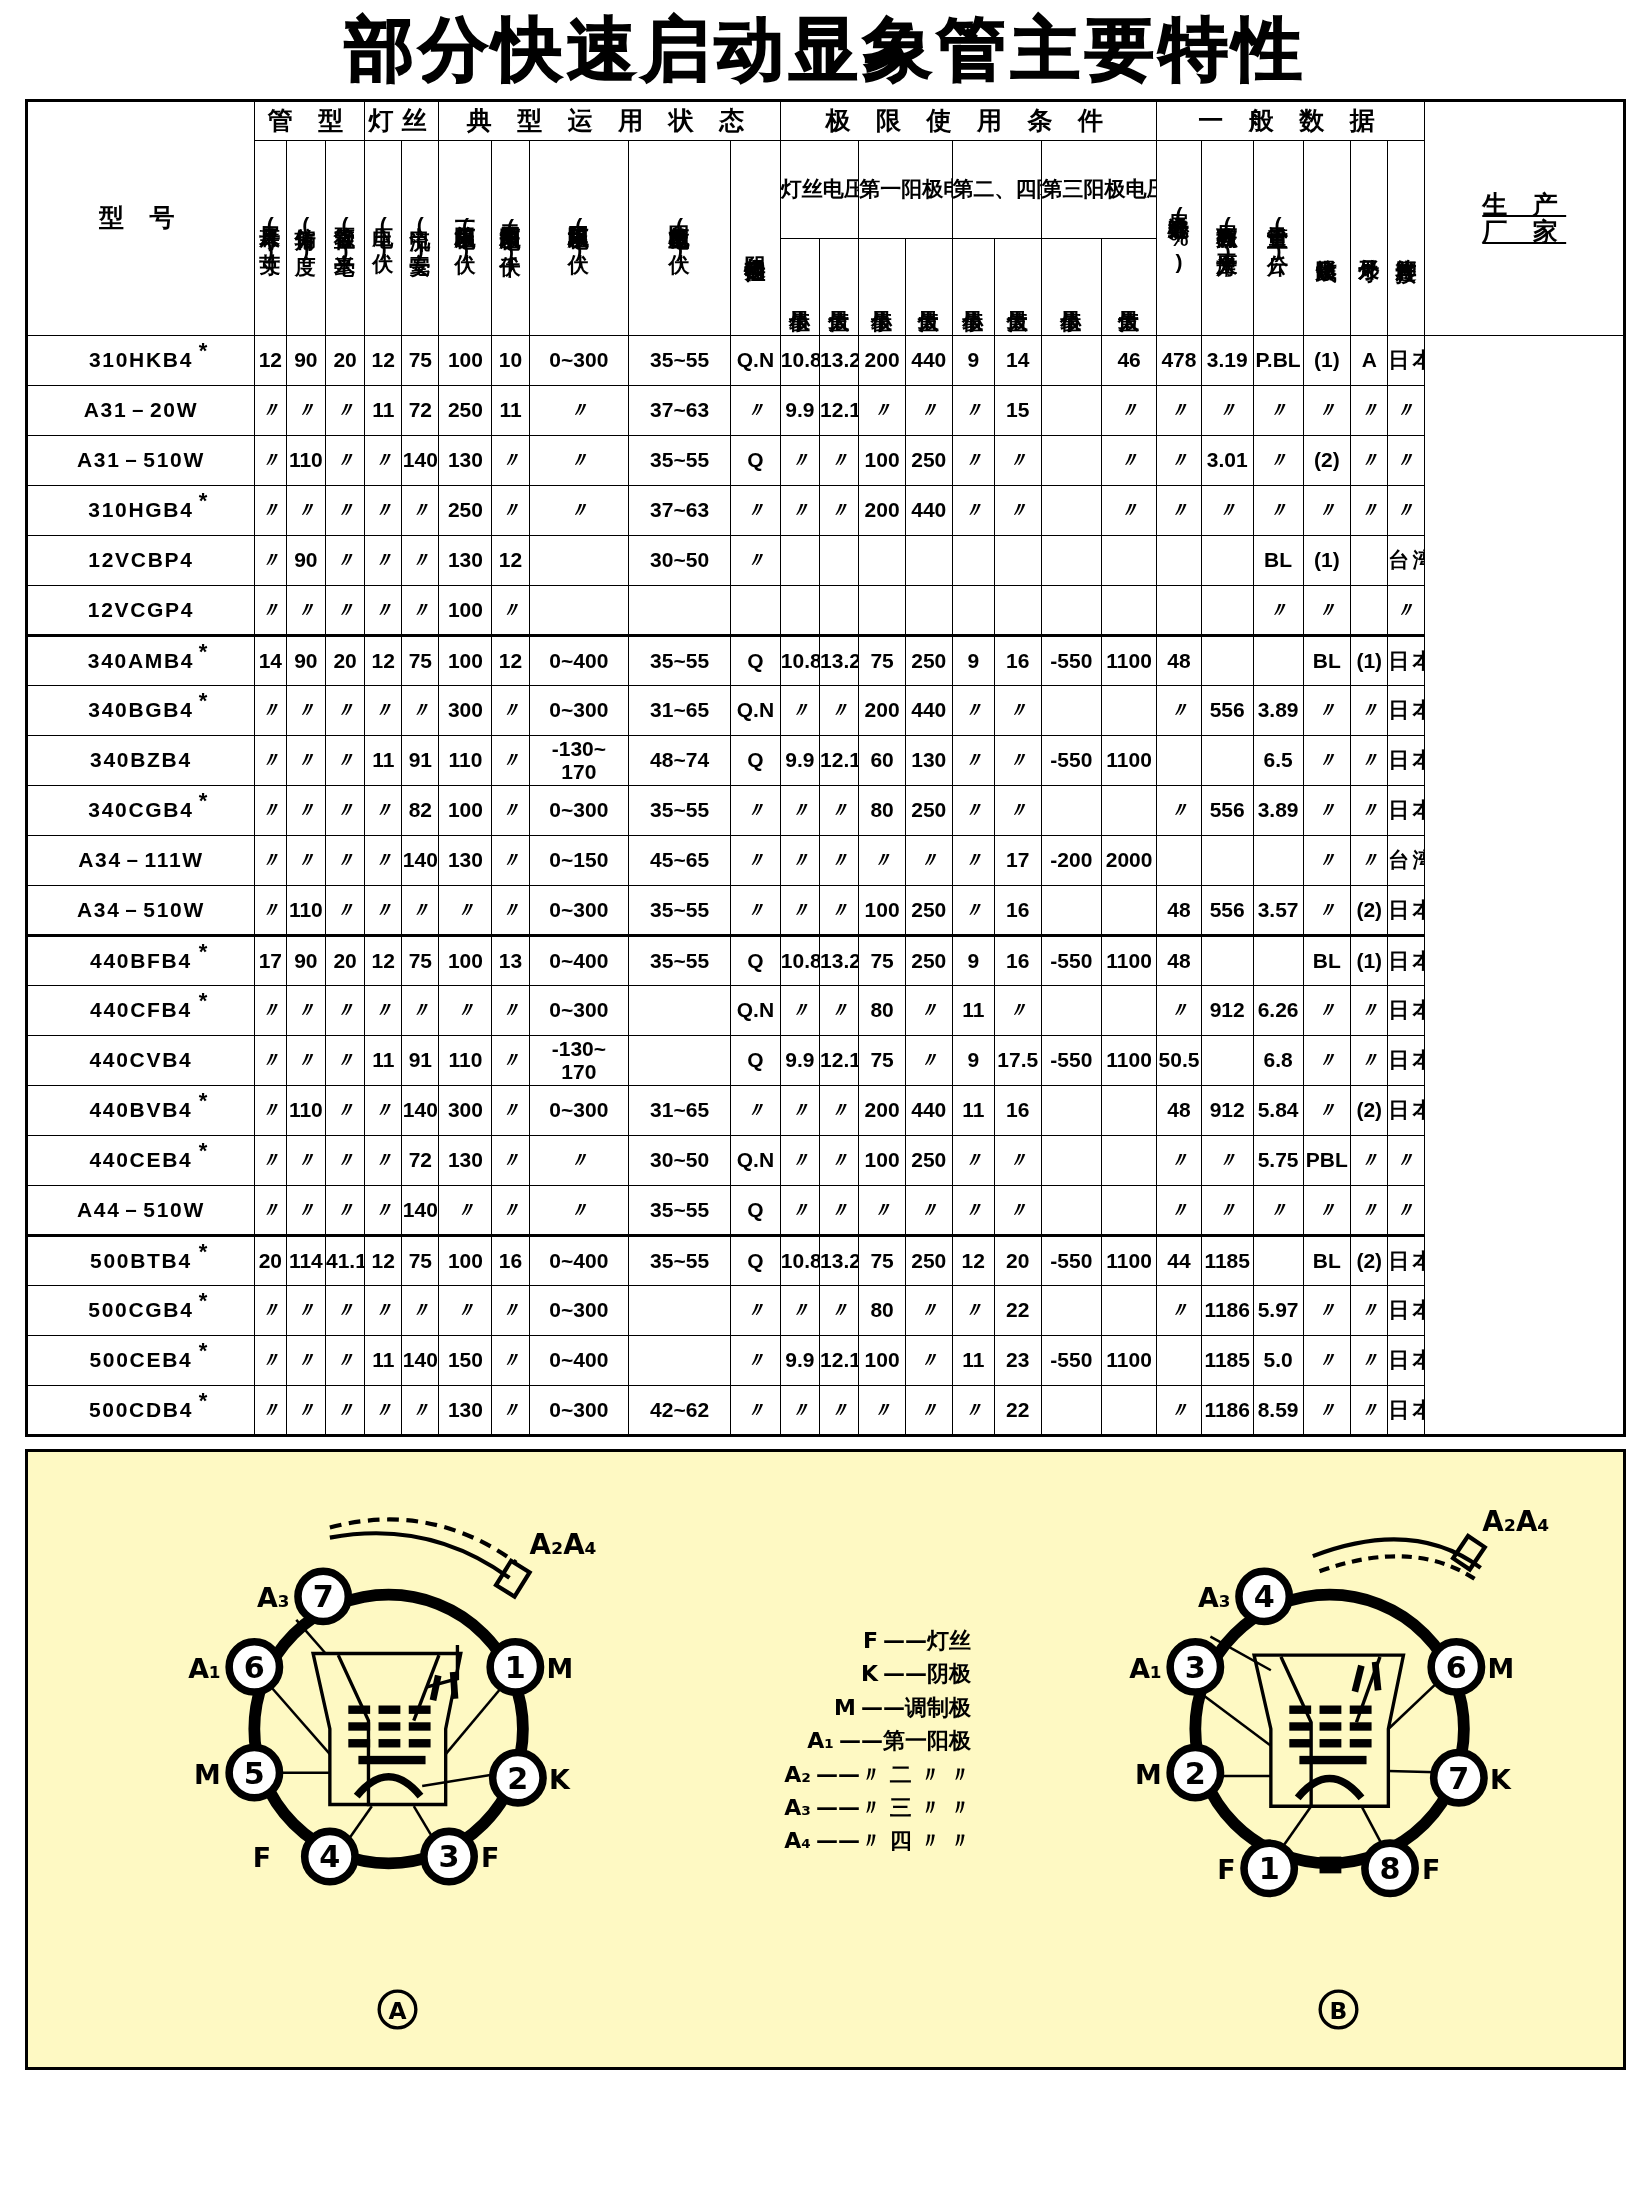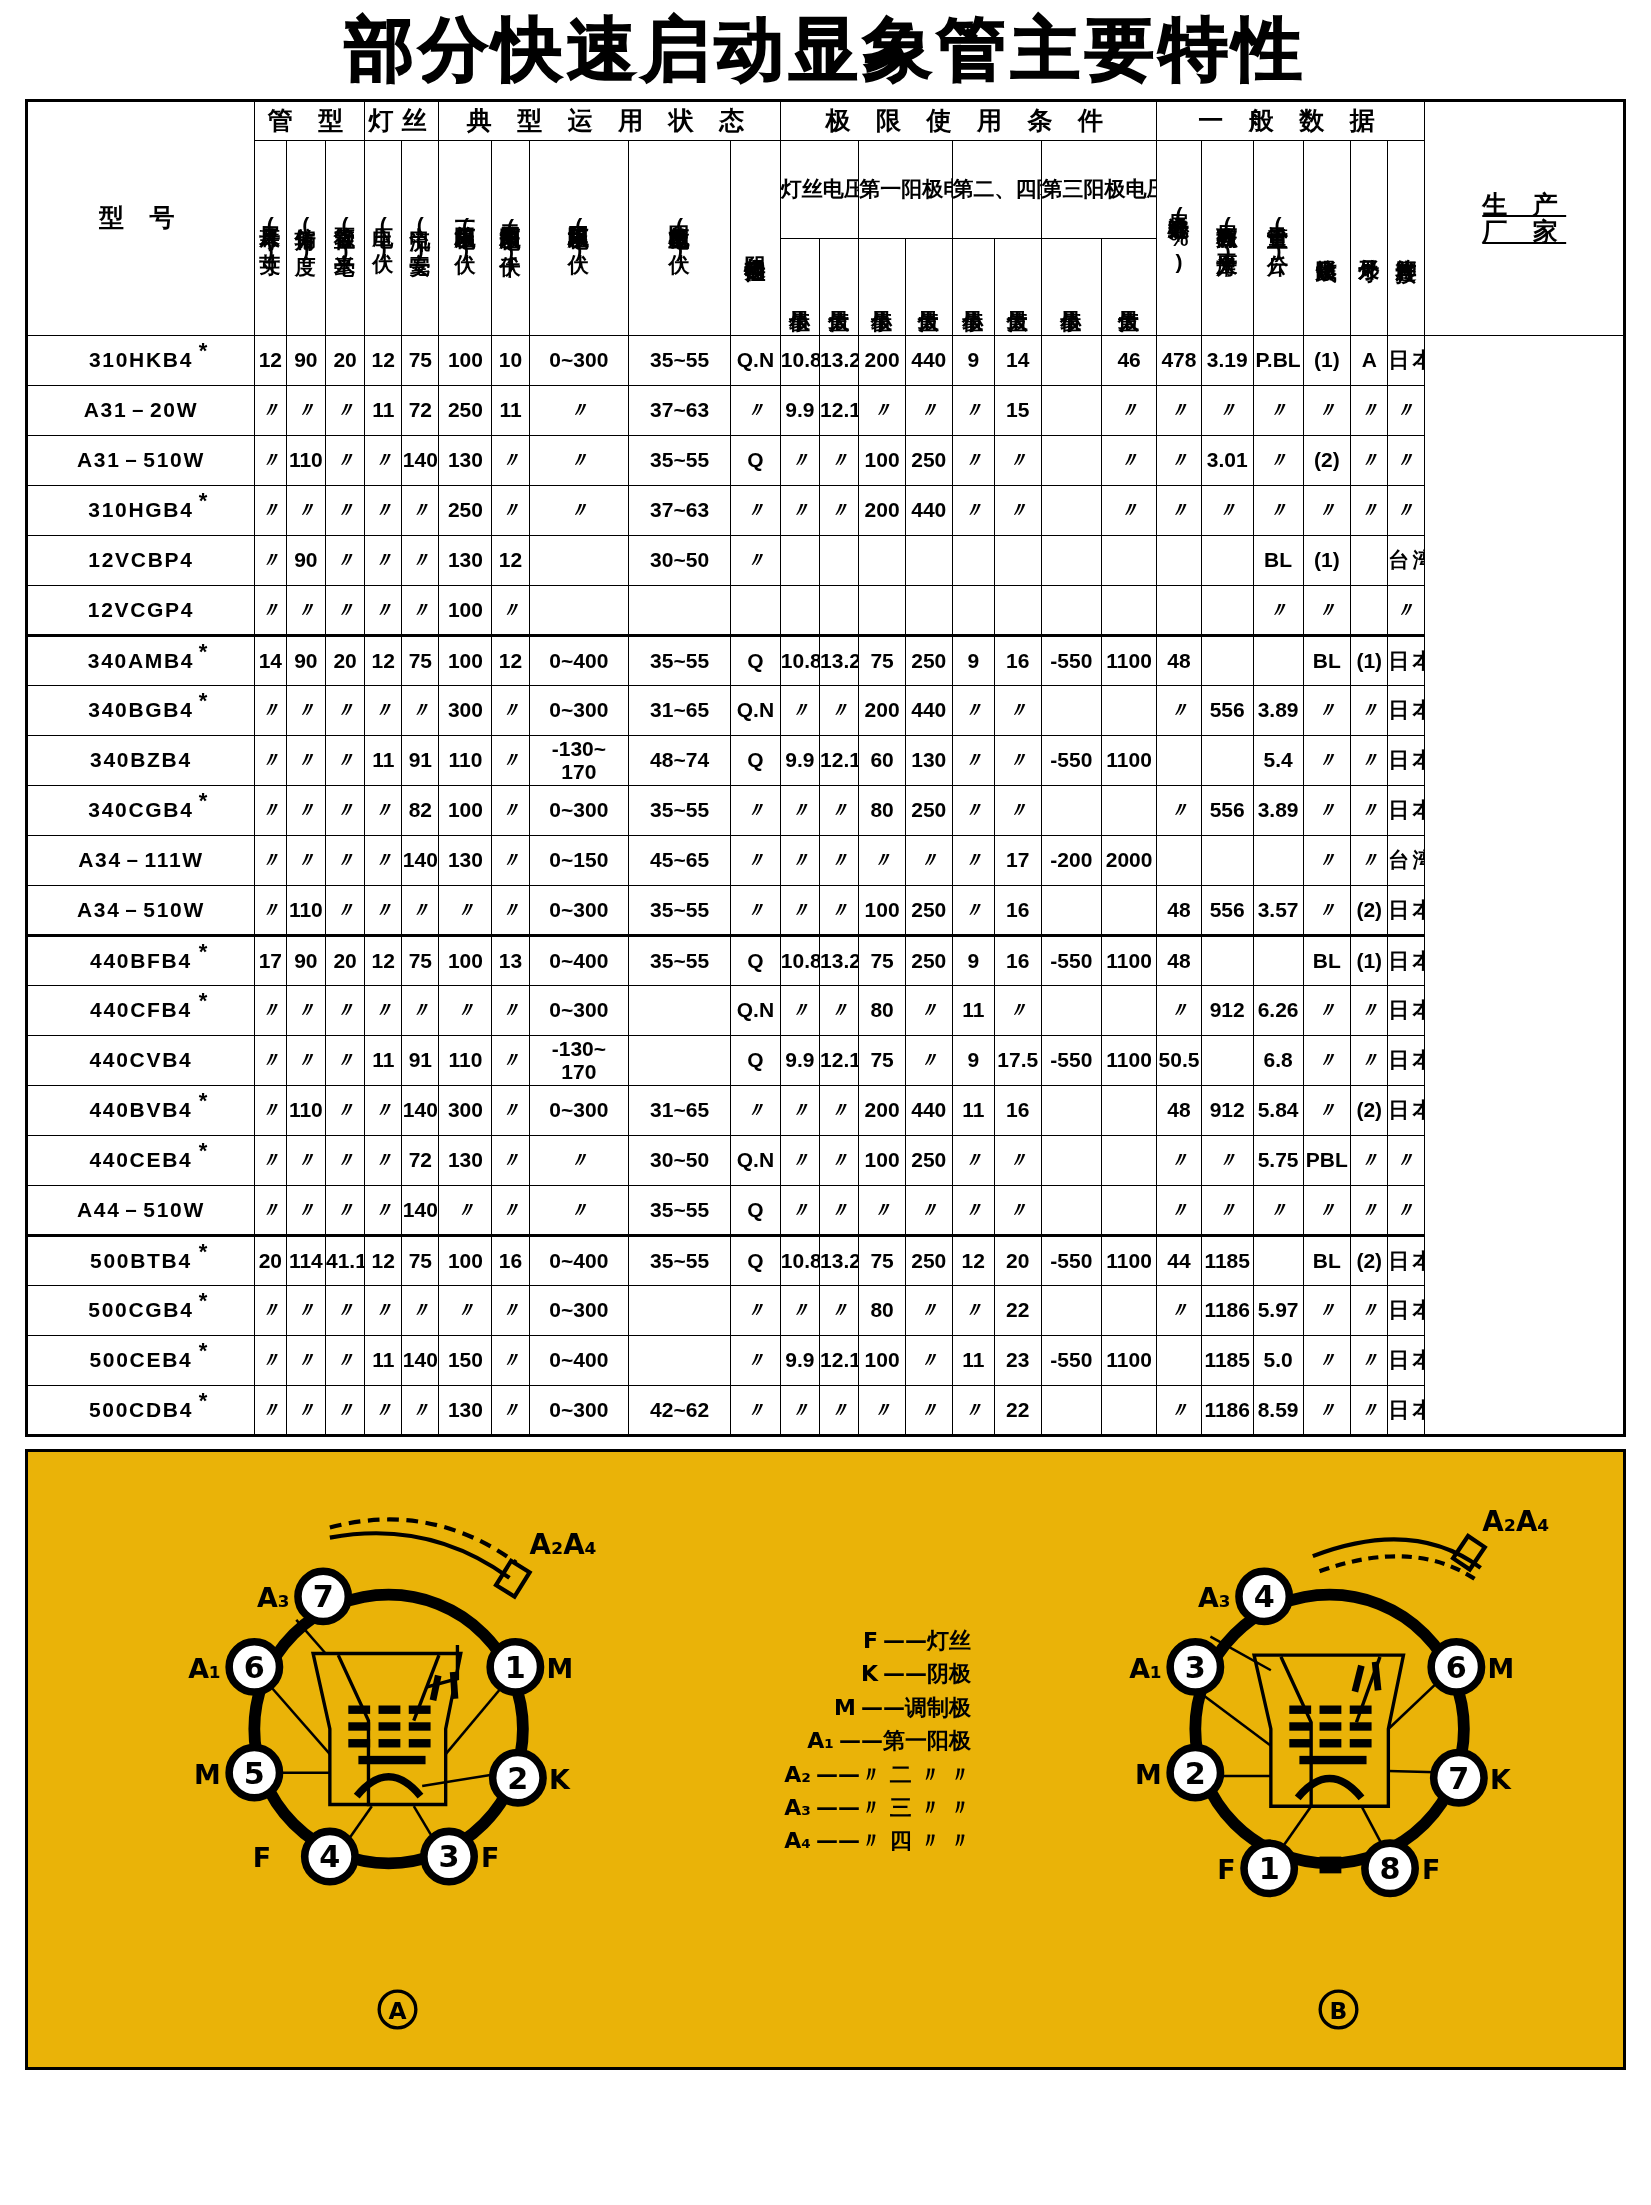--- a/index.html
+++ b/index.html
@@ -128,21 +128,21 @@
   .ditto { font-family:"DejaVu Sans", sans-serif; font-size:20px; font-style:italic; font-weight:bold;}
   tr.thick > td { border-top:3.4px solid #000; }
 
   
   .panel {
     margin:11.8px 25px 0 25px;
     width:1601px;
     height:621px;
     border:3.4px solid #000;
     position:relative;
-    background:#eab308;
+    background:#fef9c3;
   }
   .legend {
     position:absolute;
     left:739px; top:172px;
     font-family:"DejaVu Sans", sans-serif;
     font-size:22px;
     font-weight:bold;
     line-height:1.52;
     white-space:pre;
     text-align:right;
@@ -477,21 +477,21 @@
             <td>9.9</td>
             <td class=" small">12.1</td>
             <td>60</td>
             <td>130</td>
             <td class="ditto">〃</td>
             <td class="ditto">〃</td>
             <td class=" small">-550</td>
             <td class=" small">1100</td>
             <td></td>
             <td></td>
-            <td>5.4</td>
+            <td>6.5</td>
             <td class="ditto">〃</td>
             <td class="ditto">〃</td>
             <td class="mk">日本松下</td>
           </tr>
           <tr>
             <td class="name">340CGB4<span class="star">*</span></td>
             <td class="ditto">〃</td>
             <td class="ditto">〃</td>
             <td class="ditto">〃</td>
             <td class="ditto">〃</td>

